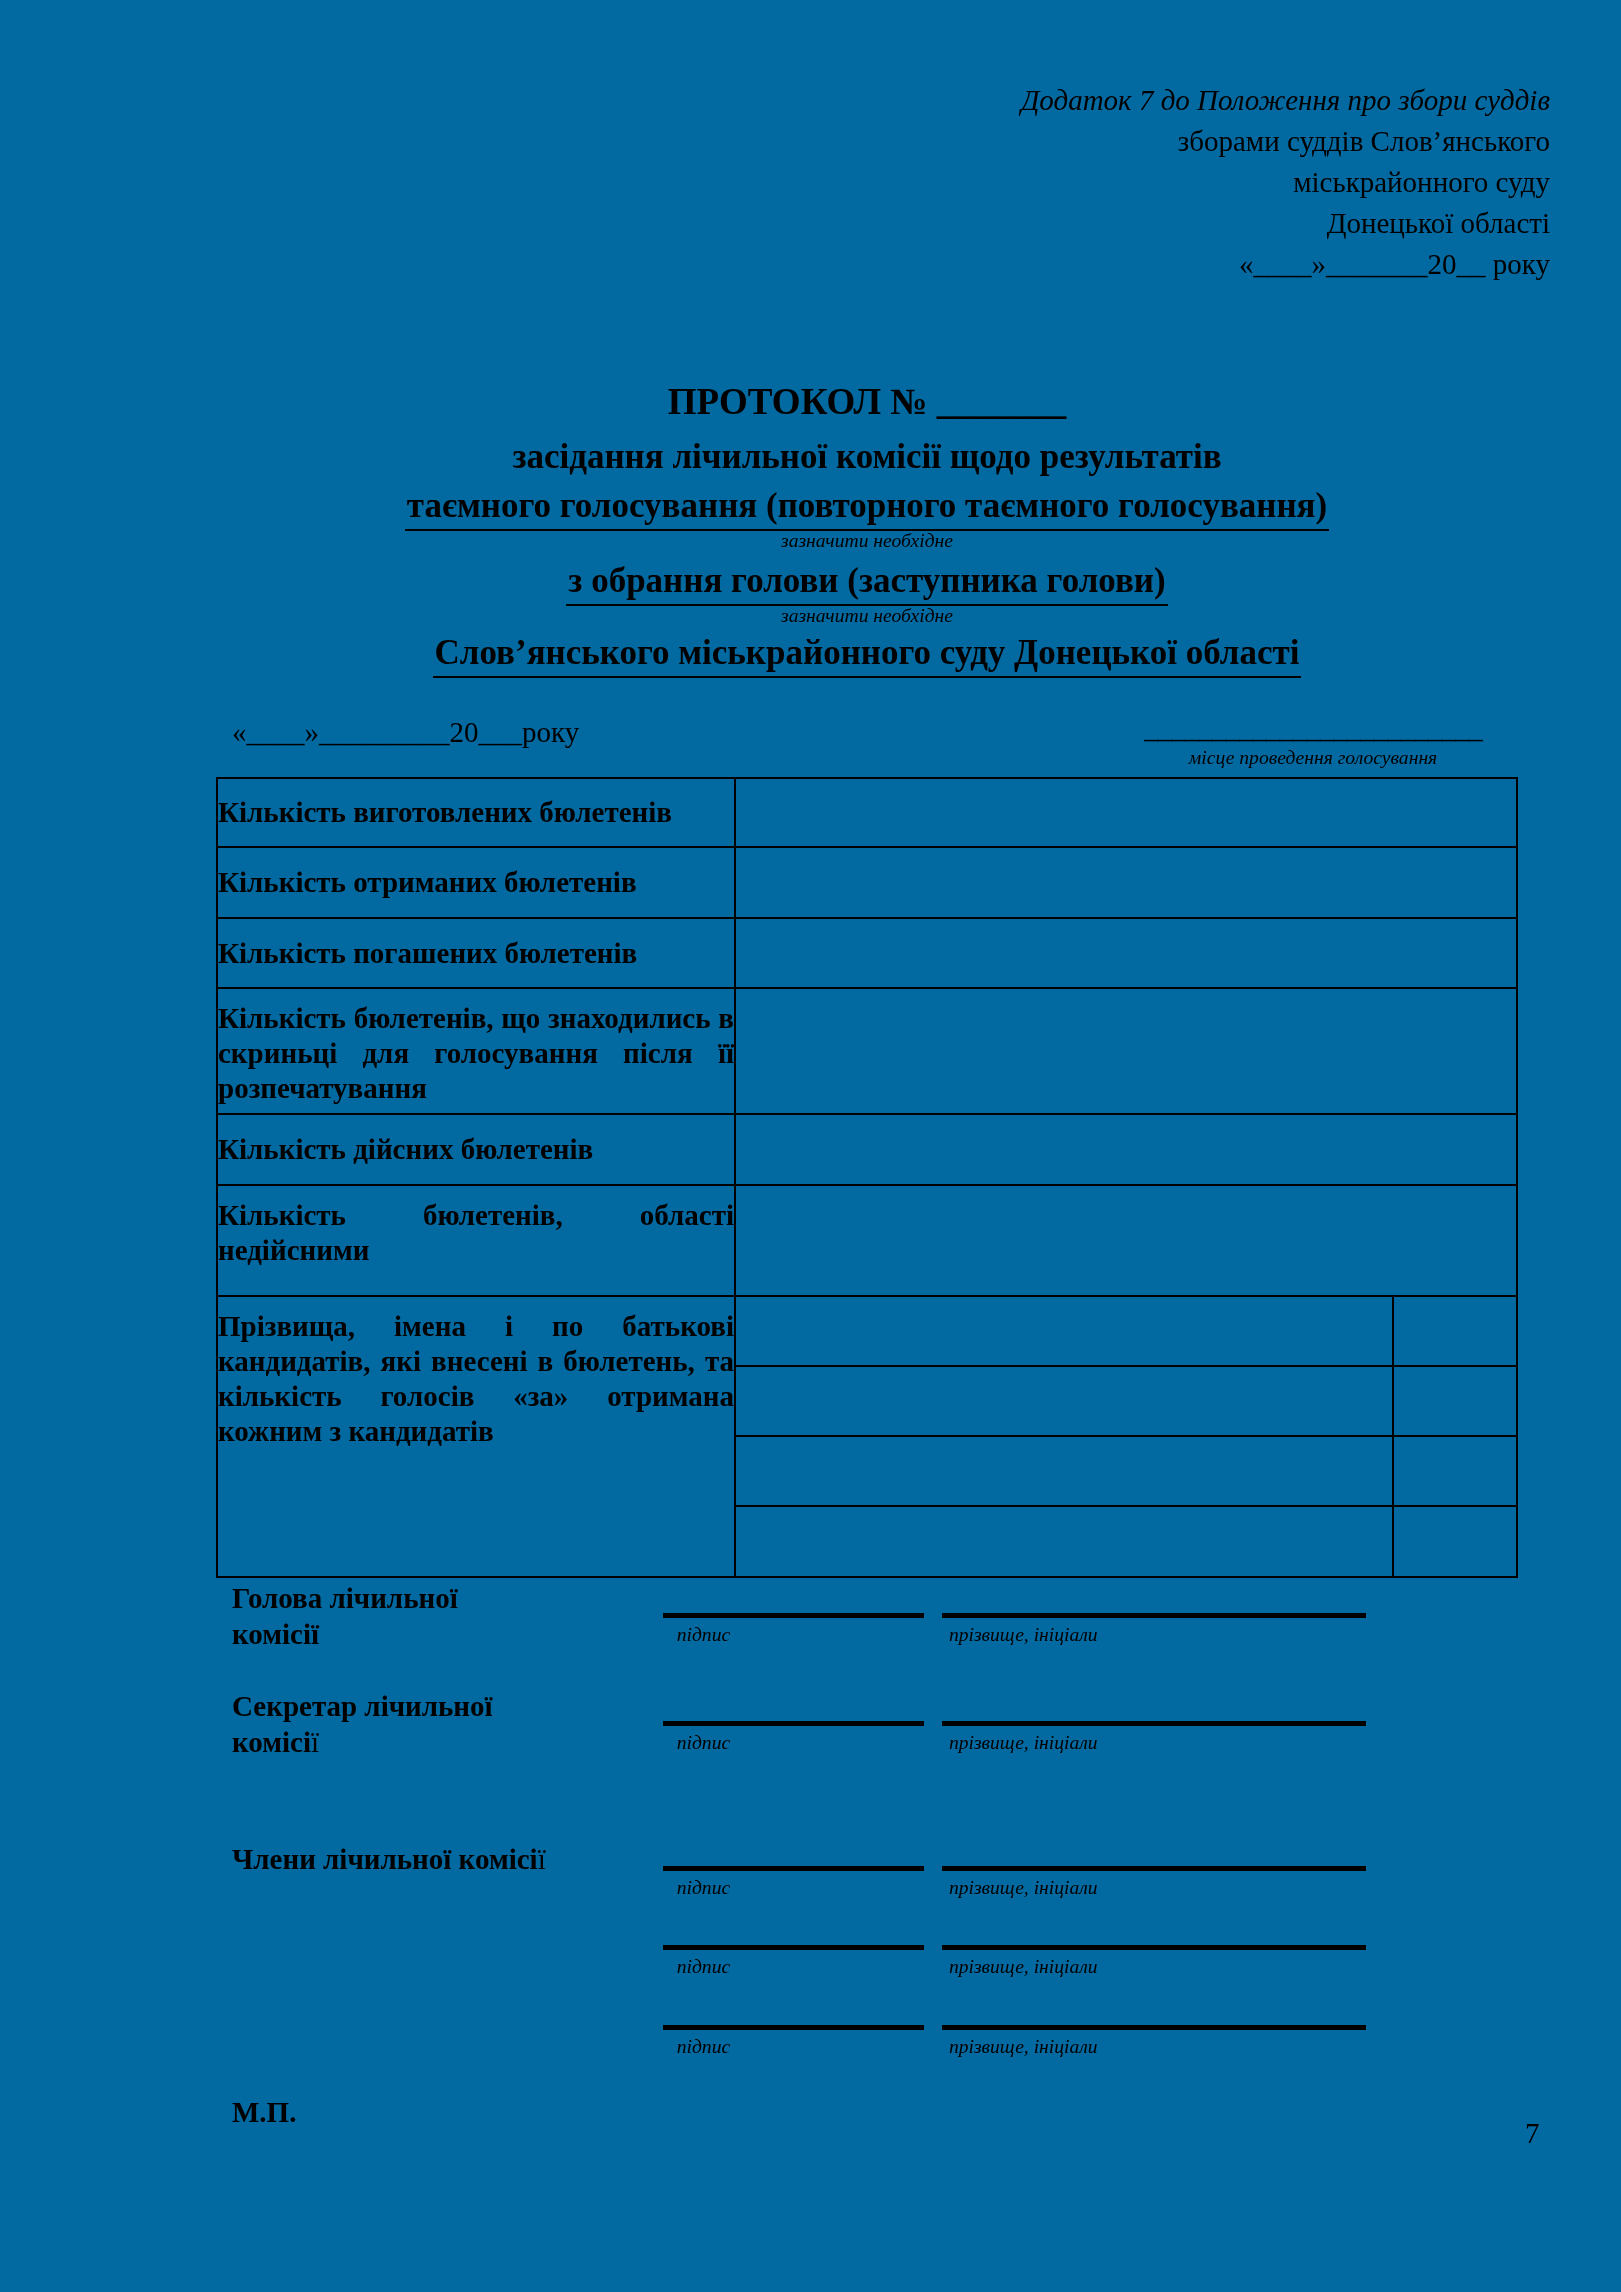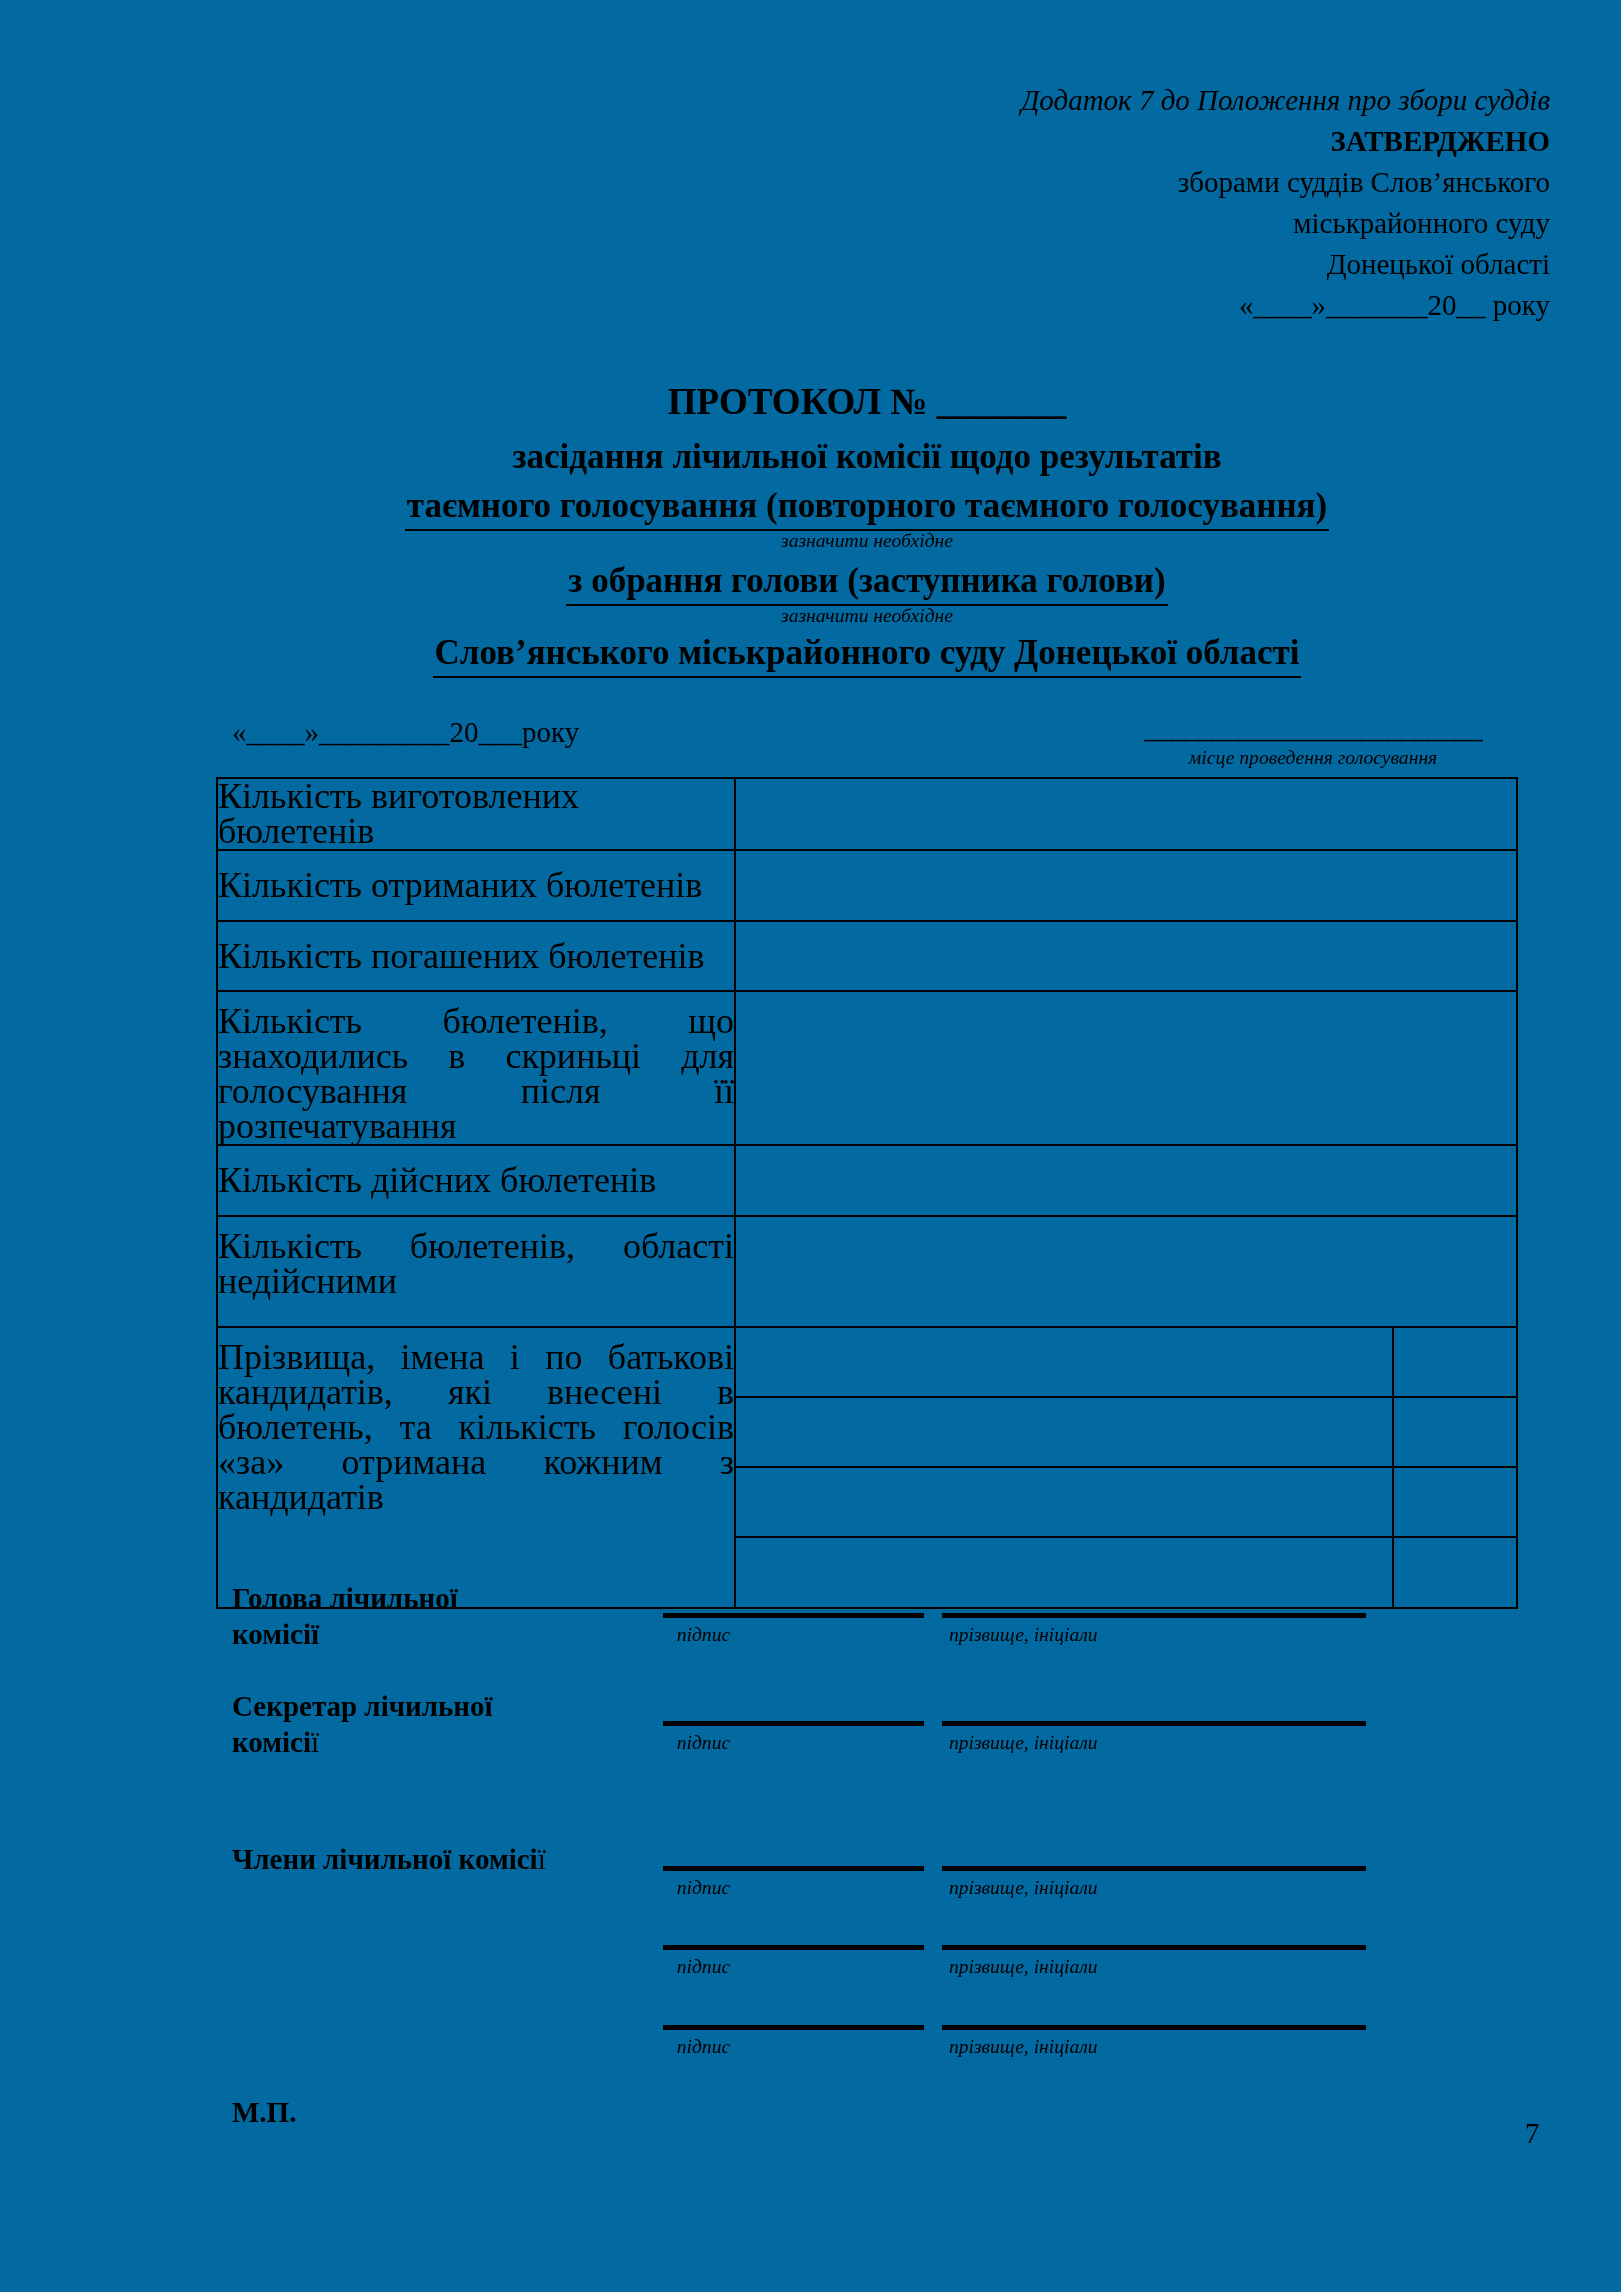--- a/index.html
+++ b/index.html
@@ -52,21 +52,21 @@
 
   
   table.ballots {
     position:absolute; left:216px; top:777px;
     width:1301px;
     border-collapse:collapse; table-layout:fixed;
     border:2.9px solid #000;
   }
   table.ballots td { border:2px solid #000; padding:0; }
   td.lbl {
-    font-weight:normal; font-size:36px; line-height:35px;
+    font-weight:bold; font-size:29px; line-height:35px;
     padding:7.8px 9.8px 7.8px 15.7px;
     vertical-align:middle;
   }
   td.lbl.just { text-align:justify; vertical-align:top; padding-top:11.8px; }
   tr.h70 { height:69px; } tr.h71 { height:70px; } tr.h72 { height:71px; }
   tr.h129 { height:126px;padding-left:28px; } tr.h113 { height:111px; }
 
   
   .sig-label {
     position:absolute; left:232px;
@@ -90,21 +90,20 @@
     font-size:29px;
   }
 </style>
 </head>
 <body>
 
 <div class="page">
 
   <div class="header-block">
     <div class="hdr-italic">Додаток 7 до Положення про збори суддів</div>
-    <div class="hdr-bold">ЗАТВЕРДЖЕНО</div>
     <div>зборами суддів Слов’янського</div>
     <div>міськрайонного суду</div>
     <div>Донецької області</div>
     <div>«____»_______20__ року</div>
   </div>
 
   <div class="title-line t-protocol" style="top:380px;">ПРОТОКОЛ № _______</div>
   <div class="title-line t-sub" style="top:437px;">засідання лічильної комісії щодо результатів</div>
   <div class="title-line t-sub" style="top:486px;">
     <span class="u">таємного голосування (повторного таємного голосування)</span>

